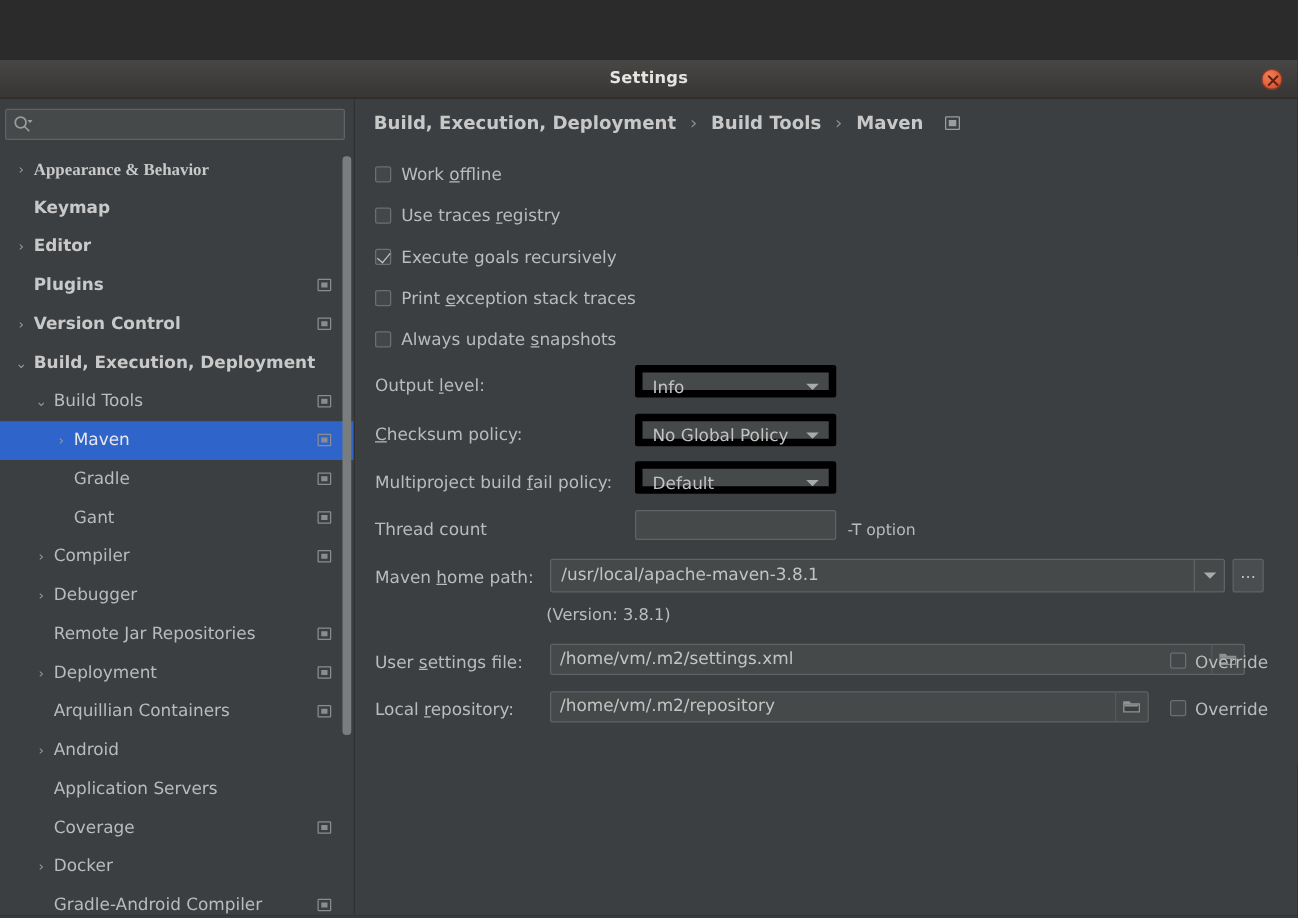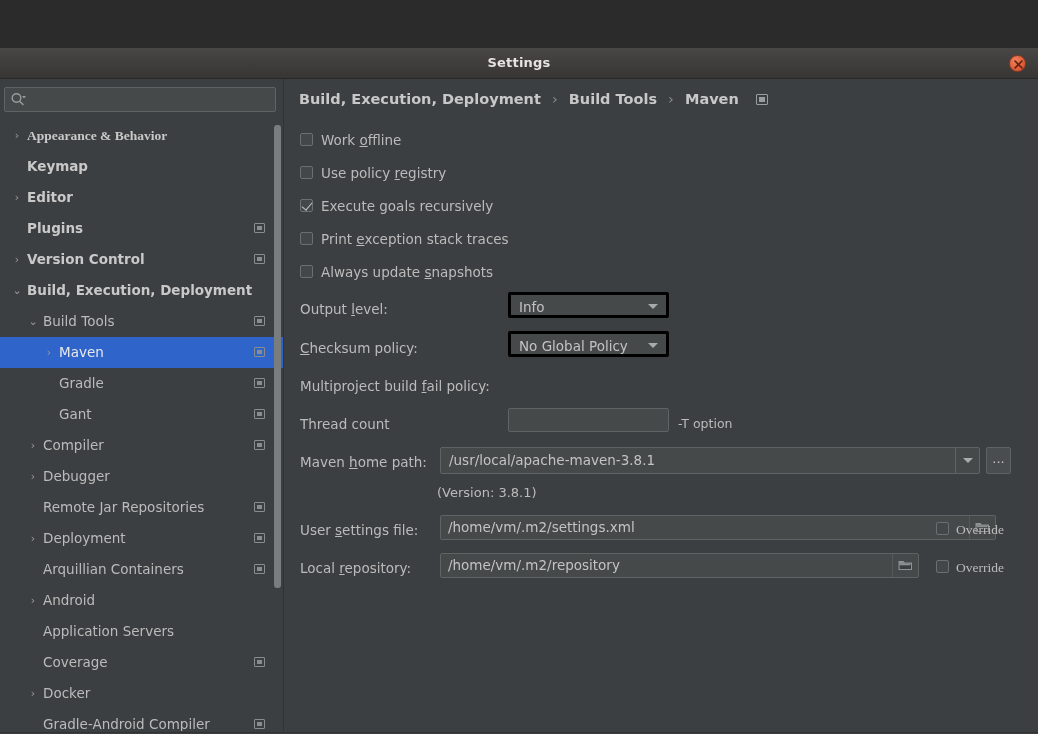--- a/index.html
+++ b/index.html
@@ -191,21 +191,21 @@
     position: absolute;
     color: #bbbbbb; font-size: 13.5px;
     line-height: 18px;
     white-space: nowrap;
   }
 
   
   .combo {
     position: absolute;
     background: #45494a;
-    border: 3px solid #000000;
+    border: 6px solid #000000;
     border-radius: 2px;
     cursor: pointer;
   }
   .combo .ctext {
     position: absolute; left: 8px; top: 0;
     line-height: 24px;
     color: #c3c3c3; font-size: 13.5px;
     white-space: nowrap;
   }
   .combo .carrow {
@@ -293,21 +293,21 @@
     border-left: 1px solid #55595a;
     cursor: pointer;
   }
   .folderbtn svg { position: absolute; left: 5px; top: 5px; }
 
   .overrideRow {
     position: absolute;
     height: 18px; white-space: nowrap; cursor: pointer;
   }
   .overrideRow .cbox { top: 1px; }
-  .overrideRow .cblabel { left: 20px; font-size: 13.5px; font-family: Liberation Serif, serif; }
+  .overrideRow .cblabel { left: 20px; font-size: 13.5px; }
 
   
   #bottombar {
     position: absolute; left: 0; top: 684px;
     width: 1038px; height: 43px;
     background: #3c3f41;
     border-top: 1px solid #323232;
   }
   #help-button {
     position: absolute; left: 9px; top: 13px;
@@ -508,21 +508,21 @@
 
   <div id="content">
 
     <div id="checkbox-group">
         <div class="cbrow" style="left: 16px; top: 11px;">
           <span class="cbox"></span>
           <span class="cblabel"><span>Work </span><span class="mn">o</span><span>ffline</span></span>
         </div>
         <div class="cbrow" style="left: 16px; top: 44px;">
           <span class="cbox"></span>
-          <span class="cblabel"><span>Use policy </span><span class="mn">r</span><span>egistry</span></span>
+          <span class="cblabel"><span>Use traces </span><span class="mn">r</span><span>egistry</span></span>
         </div>
         <div class="cbrow" style="left: 16px; top: 77px;">
           <span class="cbox checked"></span>
           <span class="cblabel"><span>Execute goals recursively</span><span></span></span>
         </div>
         <div class="cbrow" style="left: 16px; top: 110px;">
           <span class="cbox"></span>
           <span class="cblabel"><span>Print </span><span class="mn">e</span><span>xception stack traces</span></span>
         </div>
         <div class="cbrow" style="left: 16px; top: 143px;">
@@ -542,20 +542,24 @@
     <div class="flabel" style="left:16px; top:219px;">
       <span></span><span class="mn">C</span><span>hecksum policy:</span>
     </div>
     <div class="combo" style="left:224px; top:211px; width:161px; height:26px;">
       <span class="ctext">No Global Policy</span>
       <span class="carrow"></span>
     </div>
 
     <div class="flabel" style="left:16px; top:257px;">
       <span>Multiproject build </span><span class="mn">f</span><span>ail policy:</span>
+    </div>
+    <div class="combo" style="left:224px; top:249px; width:161px; height:26px;">
+      <span class="ctext">Default</span>
+      <span class="carrow"></span>
     </div>
 
     <div class="flabel" style="left:16px; top:295px;">Thread count</div>
     <div class="tfield" style="left:224px; top:288px; width:161px; height:24px;">
       <span class="tval"></span>
     </div>
     <div class="flabel" style="left:394px; top:295px; font-size:12.5px;">-T option</div>
 
     <div class="flabel" style="left:16px; top:333px;">
       <span>Maven </span><span class="mn">h</span><span>ome path:</span>

